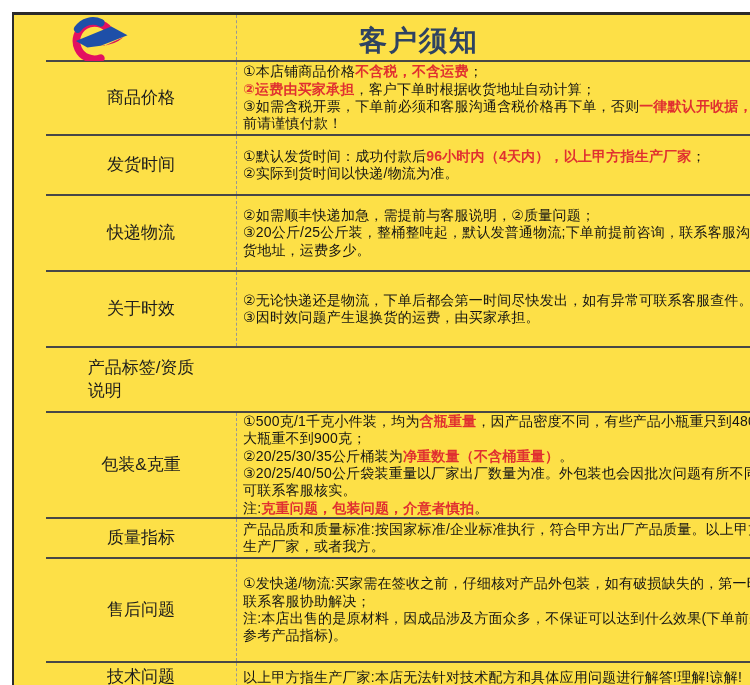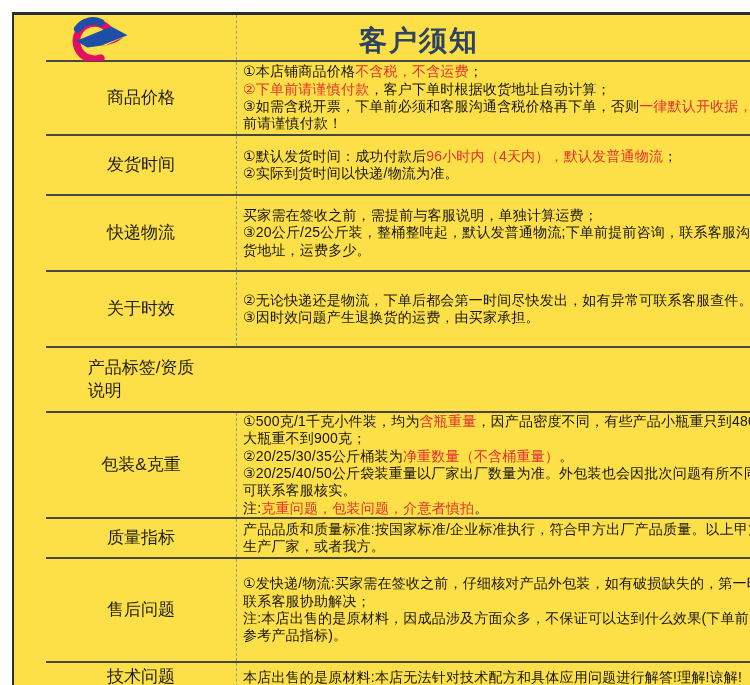--- a/index.html
+++ b/index.html
@@ -15,21 +15,21 @@
   .cell-label{
     width:190px;flex:0 0 190px;display:flex;align-items:center;justify-content:center;
     text-align:left;font-size:17px;color:#1c1c1c;white-space:pre-line;line-height:1.35;
     box-sizing:border-box;
   }
   .cell-content{
     flex:1;border-left:1px dashed #979797;padding:2px 7px 2px 6px;box-sizing:border-box;
     display:flex;flex-direction:column;justify-content:center;overflow:hidden;
   }
   .para{font-size:14px;line-height:17.3px;color:#141414;letter-spacing:0.2px;}
-  .red{color:var(--accent-red,#e03030);font-weight:normal;}
+  .red{color:var(--accent-red,#e03030);font-weight:bold;}
   
   #header-row{position:relative;height:47px;border-bottom:2px solid #474747;box-sizing:border-box;}
   #header-divider{position:absolute;left:190px;top:0;bottom:0;border-left:1px dashed #979797;}
   #page-title{
     position:absolute;left:0;right:0;top:7px;text-align:center;
     font-size:28px;font-weight:bold;color:var(--title-navy,#2e4262);letter-spacing:2px;
   }
   #brand-logo{position:absolute;left:10px;top:2px;}
 </style>
 </head>
@@ -46,37 +46,37 @@
       </svg>
     </span>
     <div id="header-divider"></div>
     <div id="page-title">客户须知</div>
   </div>
   <div id="rows-host">
   <div class="row" style="height: 74px;">
     <div class="cell-label">商品价格</div>
     <div class="cell-content">
           <div class="para"><span>①本店铺商品价格</span><span class="red">不含税，不含运费</span><span>；</span></div>
-          <div class="para"><span class="red">②</span><span class="red">下单前请谨慎付款</span><span>，客户下单时根据收货地址自动计算；</span></div>
+          <div class="para"><span class="red">②</span><span class="red">运费由买家承担</span><span>，客户下单时根据收货地址自动计算；</span></div>
           <div class="para"><span>③如需含税开票，下单前必须和客服沟通含税价格再下单，否则</span><span class="red">一律默认开收据，</span><span>下单前请谨慎付款！</span></div>
         </div>
   </div>
 
   <div class="row" style="height: 60px;">
     <div class="cell-label">发货时间</div>
     <div class="cell-content">
-          <div class="para"><span>①默认发货时间：成功付款后</span><span class="red">96小时内（4天内），默认发普通物流</span><span>；</span></div>
+          <div class="para"><span>①默认发货时间：成功付款后</span><span class="red">96小时内（4天内），以上甲方指生产厂家</span><span>；</span></div>
           <div class="para"><span>②实际到货时间以快递/物流为准。</span></div>
         </div>
   </div>
 
   <div class="row" style="height: 76px;">
     <div class="cell-label">快递物流</div>
     <div class="cell-content">
-          <div class="para"><span>买家需在签收之前，需提前与客服说明，单独计算运费；</span></div>
+          <div class="para"><span>②如需顺丰快递加急，需提前与客服说明，②质量问题；</span></div>
           <div class="para"><span>③20公斤/25公斤装，整桶整吨起，默认发普通物流;下单前提前咨询，联系客服沟通提货地址，运费多少。</span></div>
         </div>
   </div>
 
   <div class="row" style="height: 76px;">
     <div class="cell-label">关于时效</div>
     <div class="cell-content">
           <div class="para"><span>②无论快递还是物流，下单后都会第一时间尽快发出，如有异常可联系客服查件。</span></div>
           <div class="para"><span>③因时效问题产生退换货的运费，由买家承担。</span></div>
         </div>
@@ -108,17 +108,17 @@
     <div class="cell-label">售后问题</div>
     <div class="cell-content">
           <div class="para"><span>①发快递/物流:买家需在签收之前，仔细核对产品外包装，如有破损缺失的，第一时间联系客服协助解决；</span></div>
           <div class="para"><span>注:本店出售的是原材料，因成品涉及方面众多，不保证可以达到什么效果(下单前先行参考产品指标)。</span></div>
         </div>
   </div>
 
   <div class="row" style="height: 31px;">
     <div class="cell-label">技术问题</div>
     <div class="cell-content">
-          <div class="para"><span>本店出售的是原材料:本店无法针对技术配方和具体应用问题进行解答!理解!谅解!</span></div>
+          <div class="para"><span>以上甲方指生产厂家:本店无法针对技术配方和具体应用问题进行解答!理解!谅解!</span></div>
         </div>
   </div>
 </div>
 </div>
 
 </body></html>

